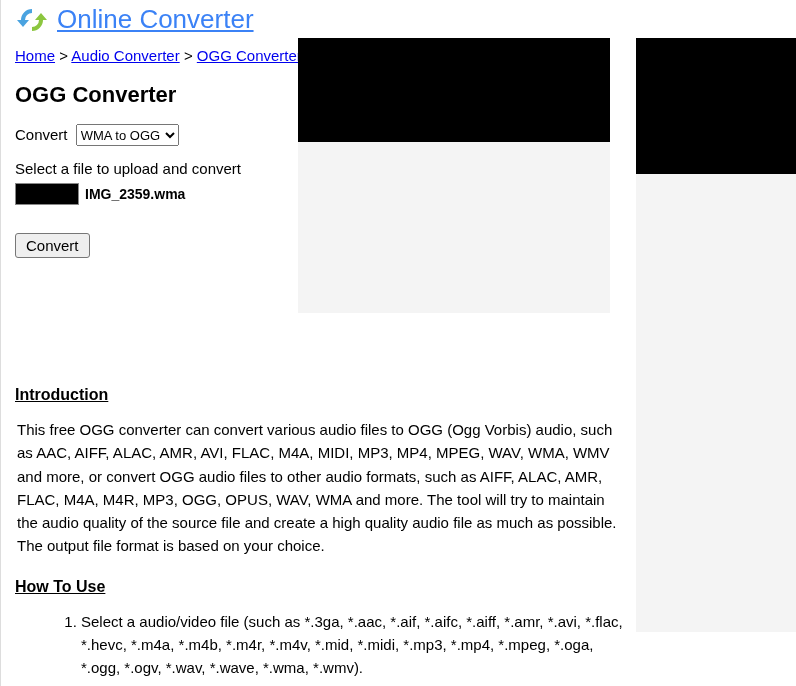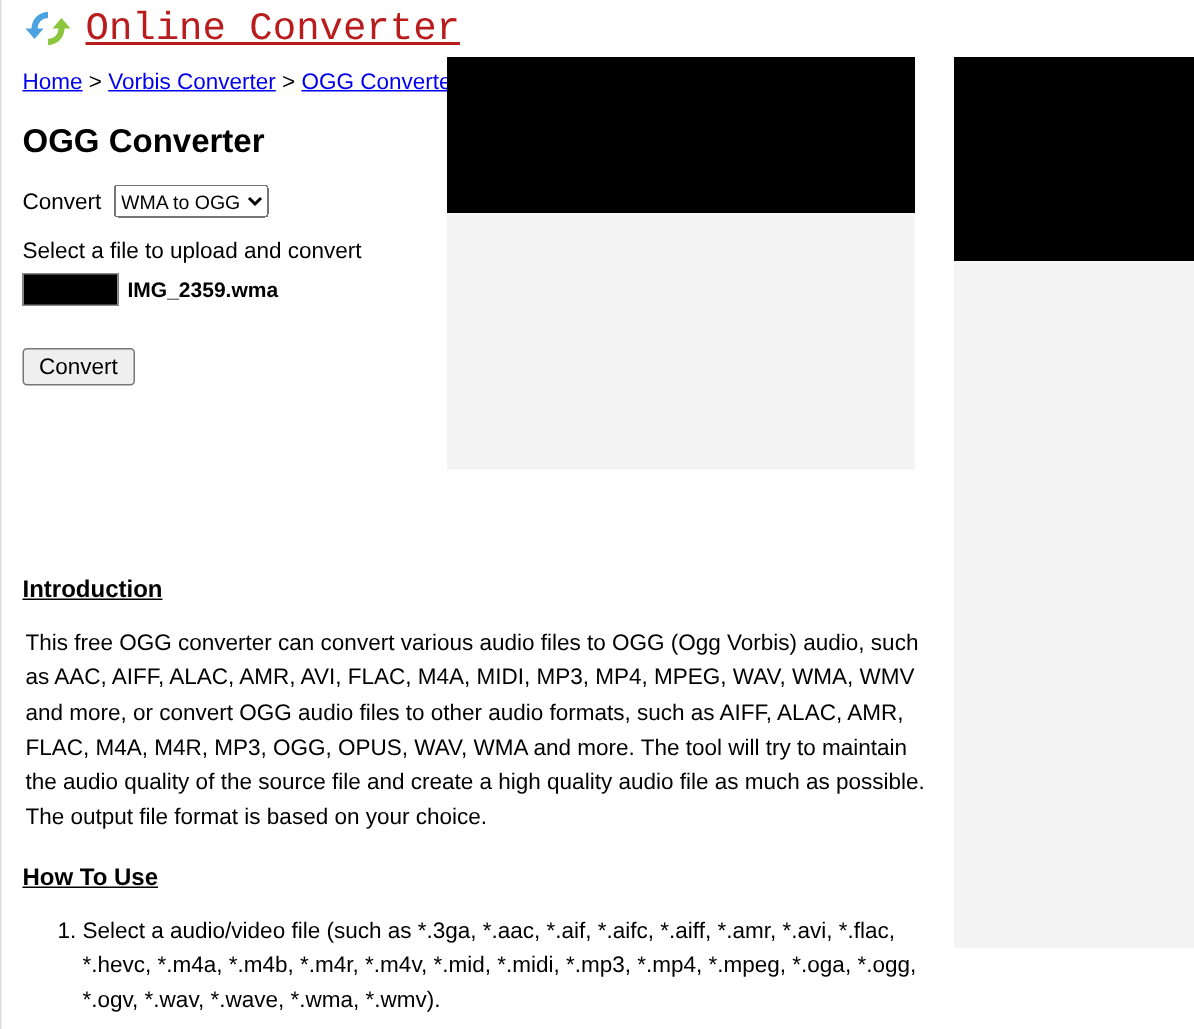--- a/index.html
+++ b/index.html
@@ -18,23 +18,22 @@
   }
   .header {
     display: flex;
     align-items: center;
     gap: 8px;
     padding: 4px 0 6px 0;
   }
   .logo-icon svg { display: block; }
   .site-title {
     font-size: 26px;
-    color: #b91c1c;
+    color: #3b82f6;
     font-weight: 400;
-    font-family: Liberation Mono, monospace;
   }
   .breadcrumb {
     font-size: 15px;
     margin: 6px 0 10px 0;
   }
   .breadcrumb a {
     color: #0000ee;
     text-decoration: underline;
   }
   .breadcrumb .sep { color: #000; }
@@ -110,41 +109,42 @@
     margin: 0 0 14px 2px;
   }
   ol.howto {
     padding-left: 40px;
     margin: 8px 0;
   }
   ol.howto li {
     font-size: 15px;
     line-height: 1.55;
     margin-bottom: 4px;
+    margin-left: 26px;
   }
 </style>
 </head>
 <body>
 
 <div class="page">
 
   <div class="header">
     <span class="logo-icon">
       <svg width="34" height="30" viewBox="0 0 34 30">
         <path d="M17 4 A11 11 0 0 0 6 15 L2 15 L8 22 L14 15 L10 15 A7 7 0 0 1 17 8 Z" fill="#4aa3e0"></path>
         <path d="M17 26 A11 11 0 0 0 28 15 L32 15 L26 8 L20 15 L24 15 A7 7 0 0 1 17 22 Z" fill="#8cc63f"></path>
       </svg>
     </span>
     <a href="#" class="site-title">Online Converter</a>
   </div>
 
   <div class="breadcrumb">
     <a href="#">Home</a>
     <span class="sep">&gt;</span>
-    <a href="#">Vorbis Converter</a>
+    <a href="#">Audio Converter</a>
     <span class="sep">&gt;</span>
     <a href="#">OGG Converter</a>
   </div>
 
   <div class="ad-main">
     <div class="ad-main-top"></div>
   </div>
   <div class="ad-side">
     <div class="ad-side-top"></div>
   </div>

